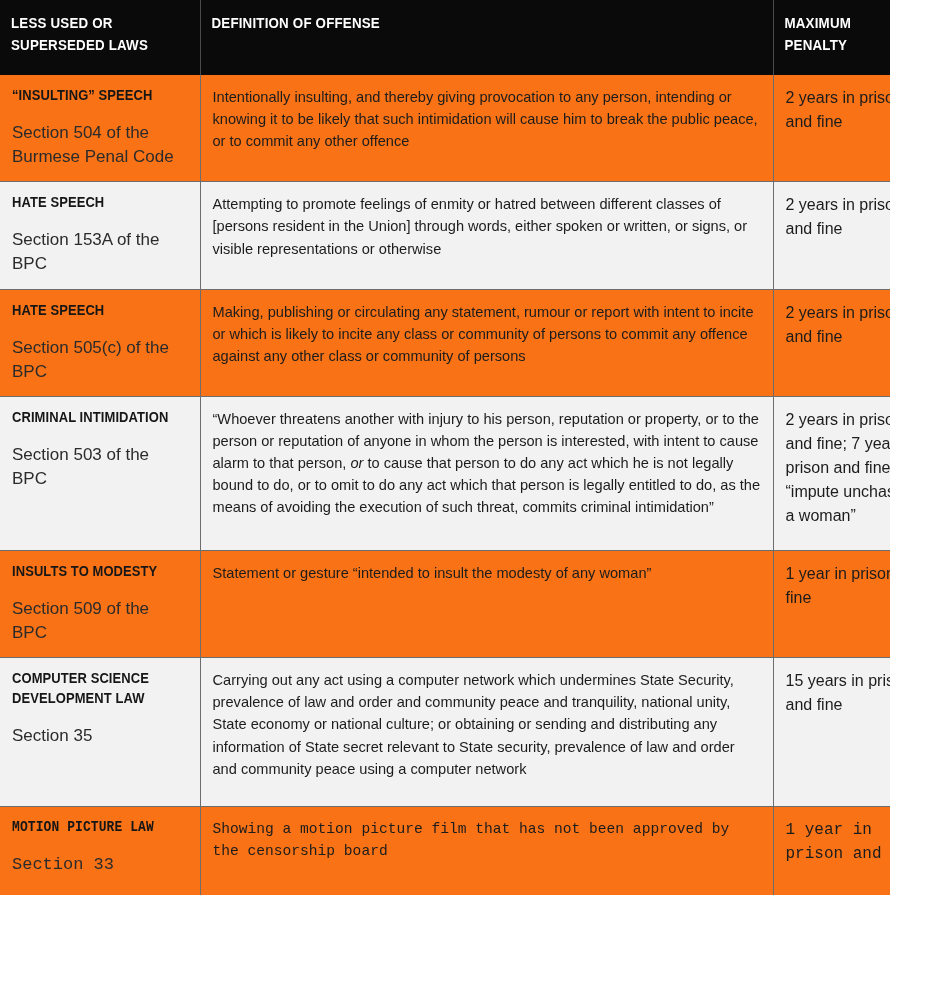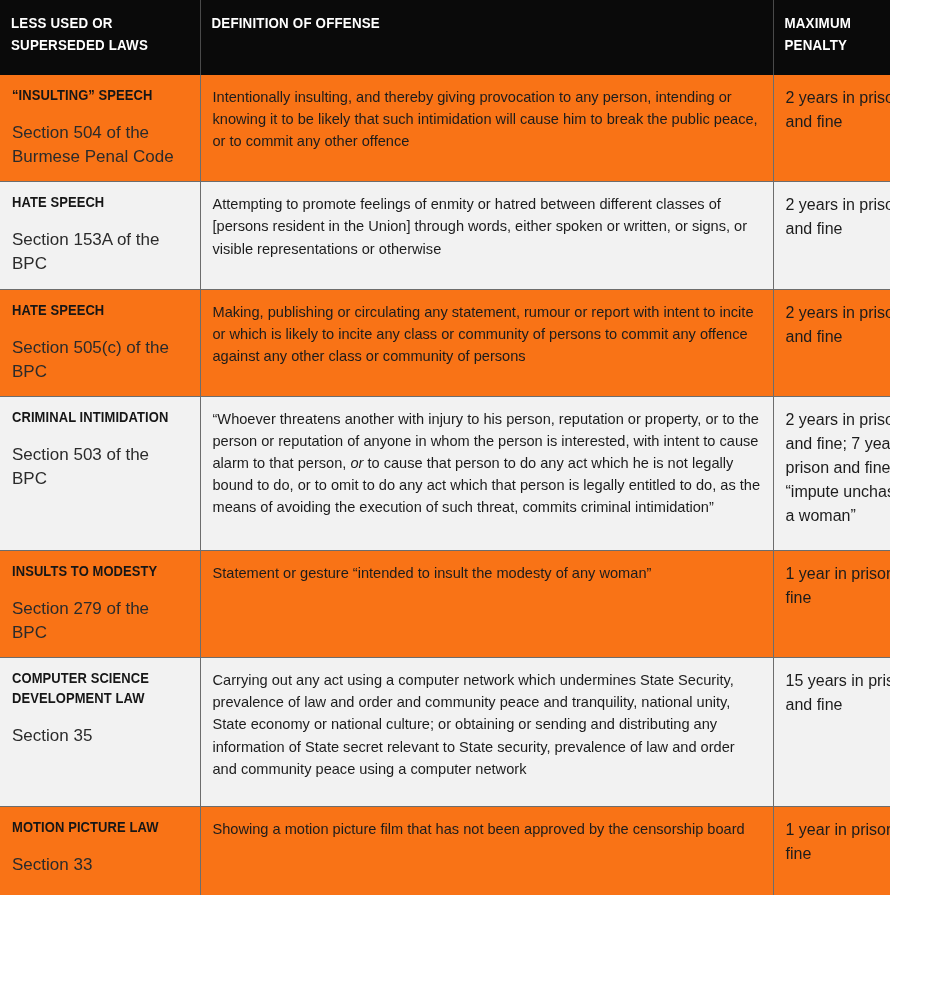--- a/index.html
+++ b/index.html
@@ -182,40 +182,40 @@
         </td>
         <td class="def-cell">
           <span>“Whoever threatens another with injury to his person, reputation or property, or to the person or reputation of anyone in whom the person is interested, with intent to cause alarm to that person, </span><em class="it">or</em><span> to cause that person to do any act which he is not legally bound to do, or to omit to do any act which that person is legally entitled to do, as the means of avoiding the execution of such threat, commits criminal intimidation”</span>
         </td>
         <td class="pen-cell last">2 years in prison and fine; 7 years in prison and fine if “impute unchastity to a woman”</td>
       </tr>
 
       <tr class="row-odd" style="height:106px;">
         <td class="law-cell vcenter">
           <div class="law-title">INSULTS TO MODESTY</div>
-          <div class="law-section">Section 279 of the BPC</div>
+          <div class="law-section">Section 509 of the BPC</div>
         </td>
         <td class="def-cell">
           <span class="def-text">Statement or gesture “intended to insult the modesty of any woman”</span>
         </td>
         <td class="pen-cell last">1 year in prison and fine</td>
       </tr>
 
       <tr class="row-even" style="height:149px;margin-top:20px;">
         <td class="law-cell">
           <div class="law-title">COMPUTER SCIENCE DEVELOPMENT LAW</div>
           <div class="law-section">Section 35</div>
         </td>
         <td class="def-cell">
           <span class="def-text">Carrying out any act using a computer network which undermines State Security, prevalence of law and order and community peace and tranquility, national unity, State economy or national culture; or obtaining or sending and distributing any information of State secret relevant to State security, prevalence of law and order and community peace using a computer network</span>
         </td>
         <td class="pen-cell last">15 years in prison and fine</td>
       </tr>
 
-      <tr class="row-odd" style="height:88px;">
+      <tr class="row-odd" style="height:88px;font-family:Liberation Mono, monospace;">
         <td class="law-cell">
           <div class="law-title">MOTION PICTURE LAW</div>
           <div class="law-section">Section 33</div>
         </td>
         <td class="def-cell">
           <span class="def-text">Showing a motion picture film that has not been approved by the censorship board</span>
         </td>
         <td class="pen-cell last">1 year in prison and fine</td>
       </tr>
 

